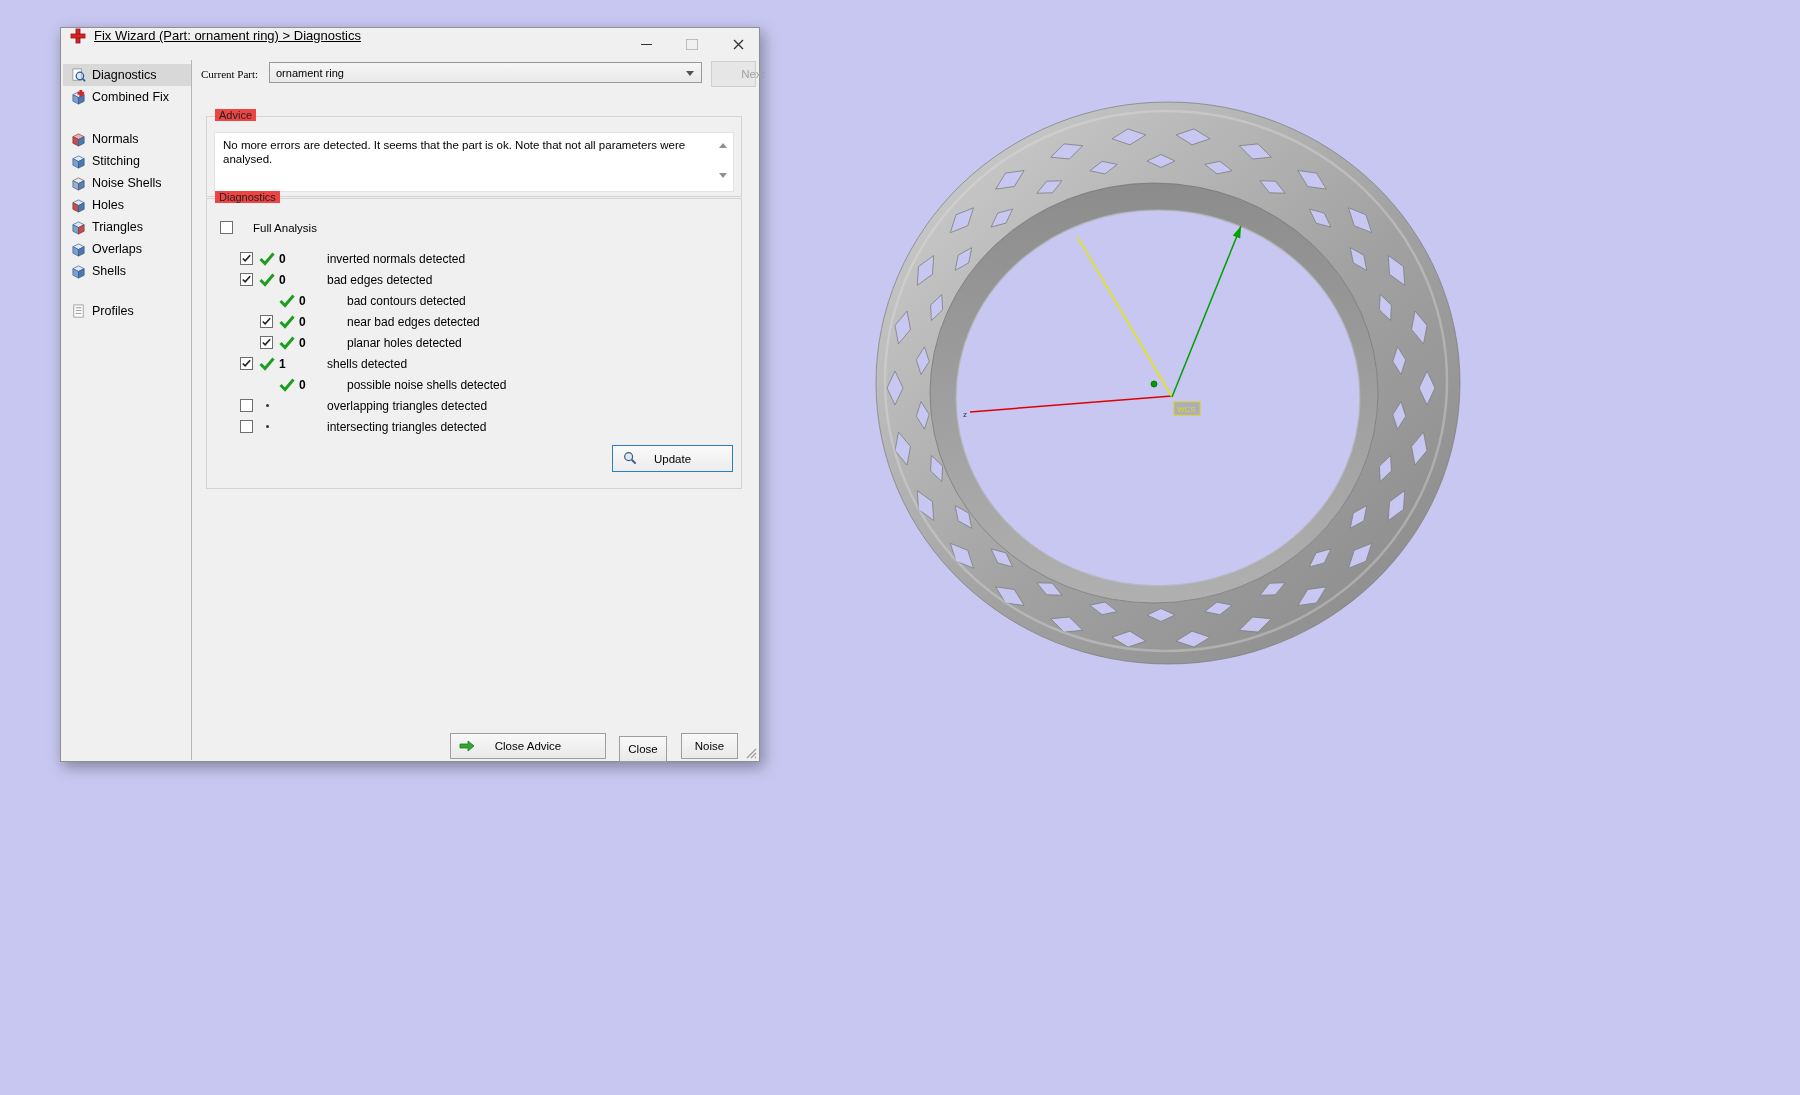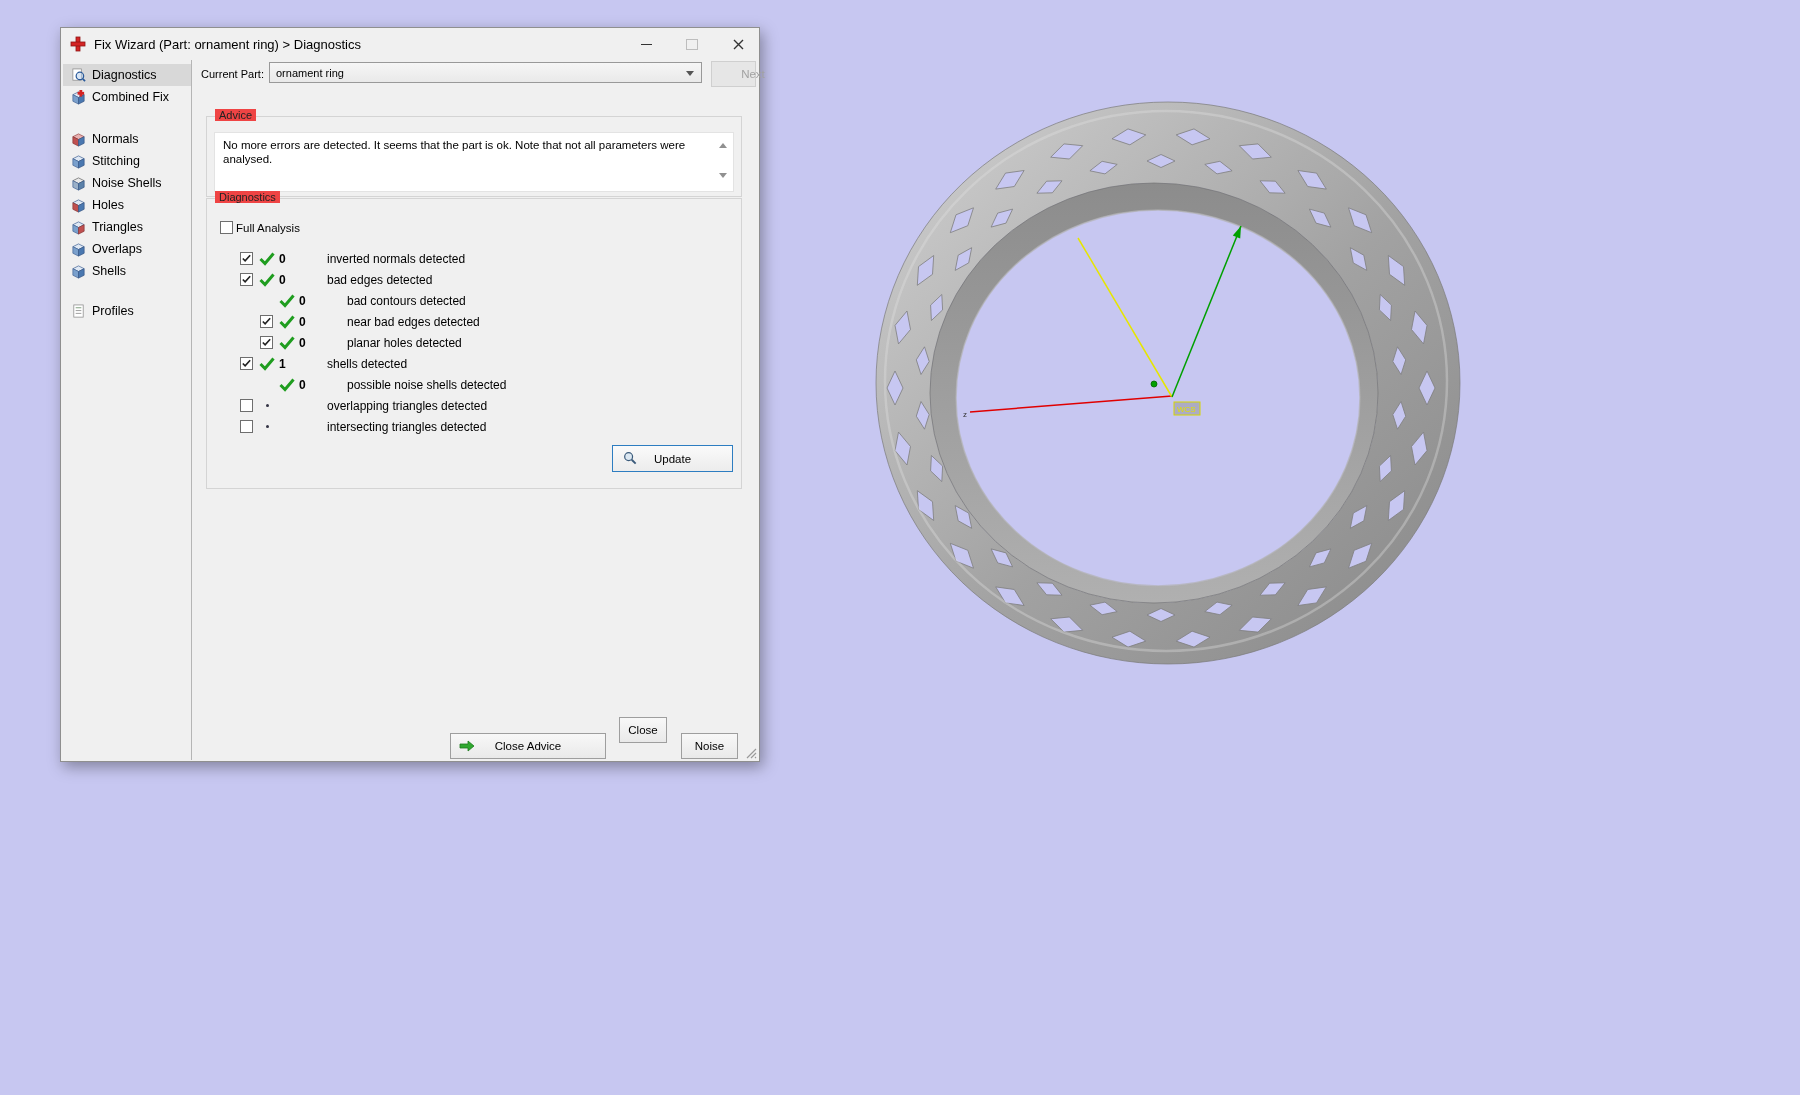--- a/index.html
+++ b/index.html
@@ -1,36 +1,36 @@
 <!DOCTYPE html>
 <html><head>
 <meta charset="utf-8">
 <style>
   html,body{margin:0;padding:0;}
   .stage{position:relative;width:1800px;height:1095px;background:#c7c7f1;overflow:hidden;
          font-family:"Liberation Sans","DejaVu Sans",sans-serif;color:#000;}
   
   .dialog{position:absolute;left:60px;top:27px;width:700px;height:735px;background:#f0f0f0;
           border:1px solid #8f8f8f;box-shadow:3px 5px 14px rgba(0,0,0,.35);box-sizing:border-box;}
-  .titlebar{position:absolute;left:0;top:0;width:100%;height:32px;display:flex;align-items:center;}
+  .titlebar{position:absolute;left:0;top:0;width:100%;height:32px;display:flex;text-decoration:underline;}
   .titleicon{margin-left:9px;width:16px;height:16px;flex:0 0 auto;}
   .titletext{margin-left:8px;font-size:13px;}
   .winbtns{position:absolute;right:6px;top:0;height:32px;display:flex;align-items:center;}
   .wbtn{width:30px;height:24px;display:flex;align-items:center;justify-content:center;margin-left:16px;}
   .minline{width:11px;height:0;border-bottom:1px solid #333;}
   .maxbox{width:10px;height:9px;border:1px solid #bdbdbd;}
   
   .sidebar{position:absolute;left:2px;top:34px;width:128px;bottom:2px;padding-top:2px;box-sizing:border-box;}
   .side-divider{position:absolute;left:130px;top:32px;bottom:1px;width:1px;background:#b5b5b5;}
   .side-item{height:22px;display:flex;align-items:center;padding-left:8px;font-size:12.5px;cursor:default;}
   .side-item.selected{background:#d8d8d8;}
   .side-item svg{margin-right:6px;flex:0 0 auto;}
   .side-gap1{height:20px;} .side-gap2{height:18px;}
   
-  .cp-label{position:absolute;left:140px;top:40px;font-size:11px;}
+  .cp-label{position:absolute;left:140px;top:40px;font-size:11px;font-family:Liberation Serif, serif;}
   .combo{position:absolute;left:208px;top:34px;width:433px;height:21px;box-sizing:border-box;
          border:1px solid #999;background:linear-gradient(#f6f6f6,#e9e9e9);
          font-size:11px;display:flex;align-items:center;padding-left:6px;}
   .combo .chev{position:absolute;right:7px;top:8px;width:0;height:0;
          border-left:4px solid transparent;border-right:4px solid transparent;border-top:5px solid #555;}
   .next-btn{position:absolute;left:650px;top:33px;width:45px;height:26px;box-sizing:border-box;
          border:1px solid #cfcfcf;background:#e6e6e6;color:#a2a2a2;font-size:11.5px;
          display:flex;align-items:center;justify-content:center;padding-left:39px;}
   
   .groupbox{position:absolute;border:1px solid #d4d4d4;box-sizing:border-box;}
@@ -292,21 +292,21 @@
         <span class="tri-up"></span>
         <span class="tri-down"></span>
       </div>
     </div>
 
     <div class="groupbox" style="left:145px;top:170px;width:536px;height:291px;">
       <span class="gb-label">Diagnostics</span>
 
       <div class="fa-row">
         <span class="cb"></span>
-        <span style="margin-left:3px;">Full Analysis</span>
+        <span style="margin-left:20px;">Full Analysis</span>
       </div>
 
       <div class="rows">
 
         <div class="drow">
           <span class="cb">
               <svg width="11" height="11" viewBox="0 0 12 12">
                 <path d="M2 6 L4.5 8.5 L10 2.5" stroke="#222" stroke-width="1.8" fill="none"></path>
               </svg>
             </span>
@@ -429,21 +429,21 @@
         <span>Update</span>
       </div>
     </div>
 
     <div class="btn" style="left:389px;top:705px;width:156px;">
       <svg class="fa-icon" width="16" height="12" viewBox="0 0 16 12">
         <polygon points="1,4 9,4 9,1 15,6 9,11 9,8 1,8" fill="#2fa82f" stroke="#1c7a1c" stroke-width="0.8"></polygon>
       </svg>
       <span>Close Advice</span>
     </div>
-    <div class="btn" style="left:558px;top:689px;width:48px;">
+    <div class="btn" style="left:558px;top:708px;width:48px;">
       <span>Close</span>
     </div>
     <div class="btn" style="left:620px;top:705px;width:57px;">
       <span>Noise</span>
     </div>
 
     <svg class="grip" width="12" height="12" viewBox="0 0 12 12">
       <path d="M11 2 L2 11 M11 6 L6 11 M11 10 L10 11" stroke="#9a9a9a" stroke-width="1.2" fill="none"></path>
     </svg>
 

